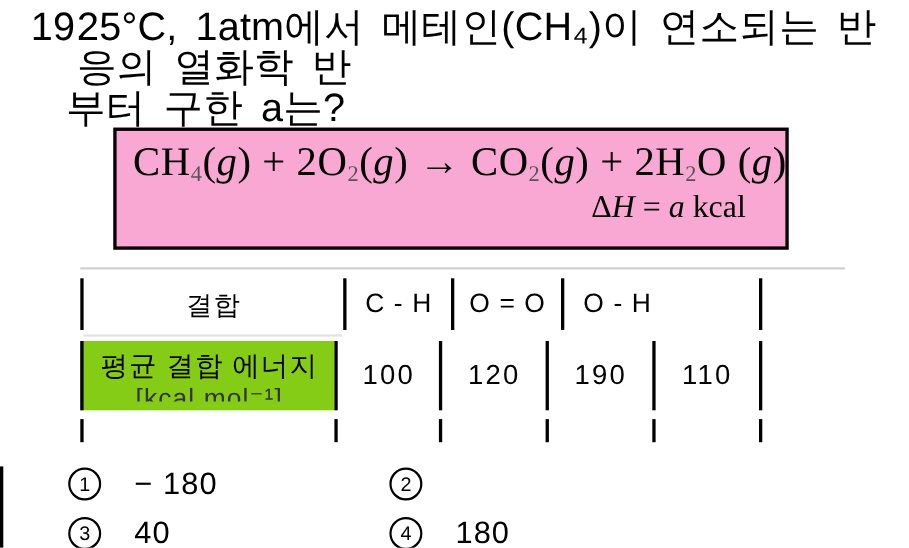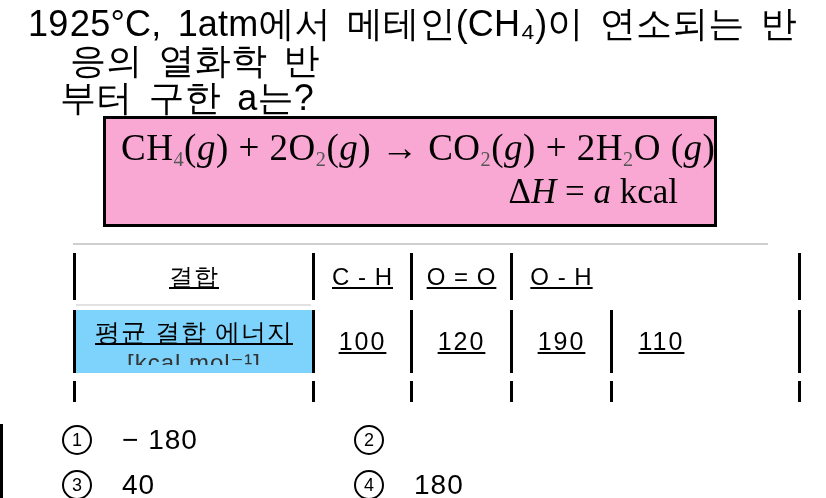--- a/index.html
+++ b/index.html
@@ -25,43 +25,42 @@
   
   .eq-box {
     position:absolute; left:79px; top:116px;
     width:614px; height:111px;
     border:3px solid #000; box-sizing:border-box;
     font-family:"Liberation Serif","DejaVu Serif",serif;
     background:#f9a8d4;
     margin-left:24px;
   }
   .eq-line1 { margin:7px 0 0 15px; font-size:37px; white-space:nowrap; letter-spacing:0.5px; }
-  .eq-line2 { text-align:right; margin:1px 36px 0 0; font-size:35px; }
+  .eq-line2 { text-align:right; margin:1px 36px 0 0; font-size:29px; }
   .eq-s { font-size:0.55em; color:#555; vertical-align:-0.28em; }
   .eq-g { font-style:italic; }
   .eq-n { }
 
   
   .tbl { position:absolute; left:73px; top:243px; width:700px; }
   .scan-top { position:absolute; left:0; top:0; width:695px; height:2px; background:#cfcfcf; }
   .scan-mid { position:absolute; left:3px; top:61px; width:235px; height:2px; background:#e2e2e2; }
   .t-row {
-    display:flex; box-sizing:border-box; width:728px;
+    display:flex; box-sizing:border-box; width:620px;
     border-right:3px solid #000;
-    text-decoration:underline;
   }
   .t-cell {
     box-sizing:border-box; border-left:3px solid #000;
     display:flex; align-items:center; justify-content:center;
   }
   .c0 { width:239px; } .c1 { width:98px; } .c2 { width:100px; } .c3 { width:100px; } .c4 { width:100px; }
   .t-head { margin-top:10px; height:47px; font-size:24px; letter-spacing:1px; }
   .t-data { margin-top:10px; height:63px; font-size:25px; }
   .t-tail { margin-top:8px; height:21px; }
-  .label-cell { flex-direction:column; justify-content:flex-start; padding-top:6px; background:#7dd3fc; }
+  .label-cell { flex-direction:column; justify-content:flex-start; padding-top:6px; background:#84cc16; }
   .row-label { font-size:25px; letter-spacing:1px; white-space:nowrap; }
   .unit-clip { height:13px; overflow:hidden; margin-top:3px; }
   .unit { font-size:24px; line-height:22px; color:#333; letter-spacing:1px; text-align:center; }
   .t-val { letter-spacing:2px; }
 
   
   .options {
     position:absolute; left:62px; top:424px;
     display:grid; grid-template-columns:292px 260px; row-gap:13px;
     font-size:28px;

